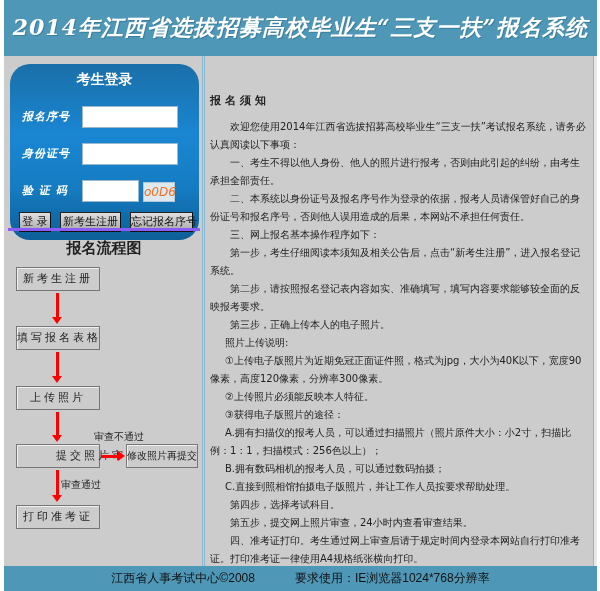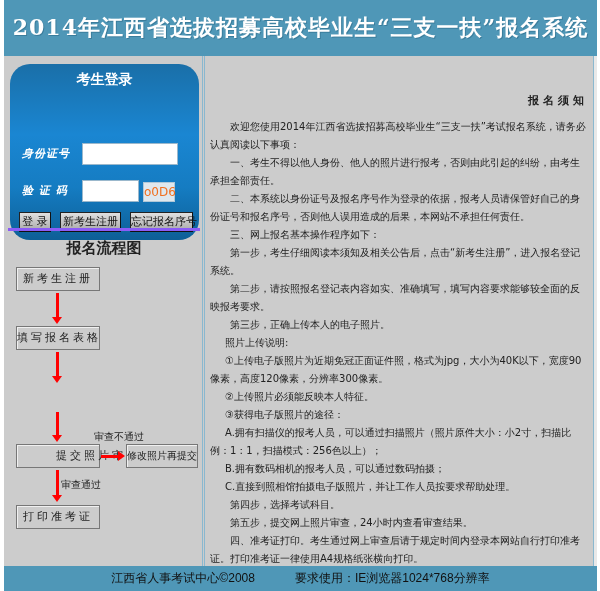--- a/index.html
+++ b/index.html
@@ -9,21 +9,21 @@
     .frame {
       position: absolute; left: 4px; top: 0; width: 593px; height: 591px;
       background: #cccccc;
     }
     .header {
       position: absolute; left: 0; top: 0; width: 593px; height: 56px;
       background: #4f97b7;
       display: flex; align-items: center; justify-content: center;
     }
     .header-title {
-      color: #ffffff; font-size: 22px; font-weight: bold;
+      color: #ffffff; font-size: 22px; font-style: italic; font-weight: bold;
       font-family: "DejaVu Serif", "Liberation Serif", serif;
       letter-spacing: 1px; text-shadow: 1px 1px 0 #3b7d9c;
       white-space: nowrap;
     }
 
     .left-col {
       position: absolute; left: 0; top: 56px; width: 199px; height: 510px;
       border-right: 1px solid #8ab8cf;
     }
     .right-col {
@@ -56,20 +56,21 @@
     .login-input {
       position: absolute; left: 72px; top: 0; width: 96px; height: 22px;
       border: 1px solid #9bb8cc; background: #ffffff;
     }
     .login-input.short { width: 57px; }
     .captcha {
       position: absolute; left: 133px; top: 2px; width: 32px; height: 20px;
       background: #dfe8ee; border: 1px solid #b0c8d8;
       color: #f07020; font-size: 12px; text-align: center; line-height: 18px;
       font-family: "DejaVu Sans", sans-serif;
+      font-style: italic;
     }
     .login-btn {
       position: absolute; top: 148px; height: 20px;
       background: linear-gradient(to bottom, #e0e0e0, #a9a9a9);
       border: 1px solid #222; border-right-color: #111; border-bottom-color: #111;
       font-size: 11px; color: #111; text-align: center; line-height: 18px;
       cursor: pointer; white-space: nowrap;
     }
 
     
@@ -109,21 +110,21 @@
       border-left: 7px solid #ff0000;
     }
     .flow-note { position: absolute; font-size: 10px; color: #222; white-space: nowrap; }
 
     
     .notice {
       position: absolute; left: 5px; top: 36px; width: 378px;
       font-size: 10px; color: #222; line-height: 18px;
     }
     .notice-title {
-      text-align: right; font-weight: bold; font-size: 11px; letter-spacing: 4px;
+      text-align: left; font-weight: bold; font-size: 11px; letter-spacing: 4px;
       margin-bottom: 8px;
       font-family: "DejaVu Serif", "Liberation Serif", serif;
     }
     .notice p { text-indent: 2em; margin: 0; }
     .notice p.ind1 { text-indent: 1.5em; }
 
     
     .footer {
       position: absolute; left: 0; top: 566px; width: 593px; height: 25px;
       background: #4f97b7;
@@ -141,20 +142,24 @@
 
   <div class="header">
     <div class="header-title">2014年江西省选拔招募高校毕业生“三支一扶”报名系统</div>
   </div>
 
   <div class="left-col">
 
     <div class="login-panel">
       <div class="login-title">考生登录</div>
 
+      <div class="login-row" style="top:42px;">
+        <span class="login-label">报名序号</span>
+        <input class="login-input" type="text" value="" style="">
+      </div>
 
       <div class="login-row" style="top:79px;">
         <span class="login-label">身份证号</span>
         <input class="login-input" type="text" value="" style="">
       </div>
 
       <div class="login-row" style="top:116px;">
         <span class="login-label">验 证 码</span>
         <input class="login-input short" type="text" value="" style="">
         <div class="captcha">o0D6</div>
@@ -167,20 +172,21 @@
 
     <div class="flow-box-area">
       <div class="flow-title">报名流程图</div>
 
       <div class="flow-step" style="top:36px;">新考生注册</div>
       <div class="arrow-v" style="top:62px; height:25px;"></div>
 
       <div class="flow-step" style="top:95px;">填写报名表格</div>
       <div class="arrow-v" style="top:121px; height:25px;"></div>
 
+      <div class="flow-step" style="top:155px;">上传照片</div>
       <div class="arrow-v" style="top:181px; height:24px;"></div>
 
       <div class="flow-note" style="left:86px; top:199px;">审查不通过</div>
       <div class="flow-step" style="top:213px;padding-left:39px;">提交照片审查</div>
       <div class="arrow-h" style="left:93px; top:224px; width:17px;"></div>
       <div class="flow-side" style="top:213px;">修改照片再提交</div>
 
       <div class="arrow-v" style="top:239px; height:26px;"></div>
       <div class="flow-note" style="left:53px; top:247px;">审查通过</div>
 

